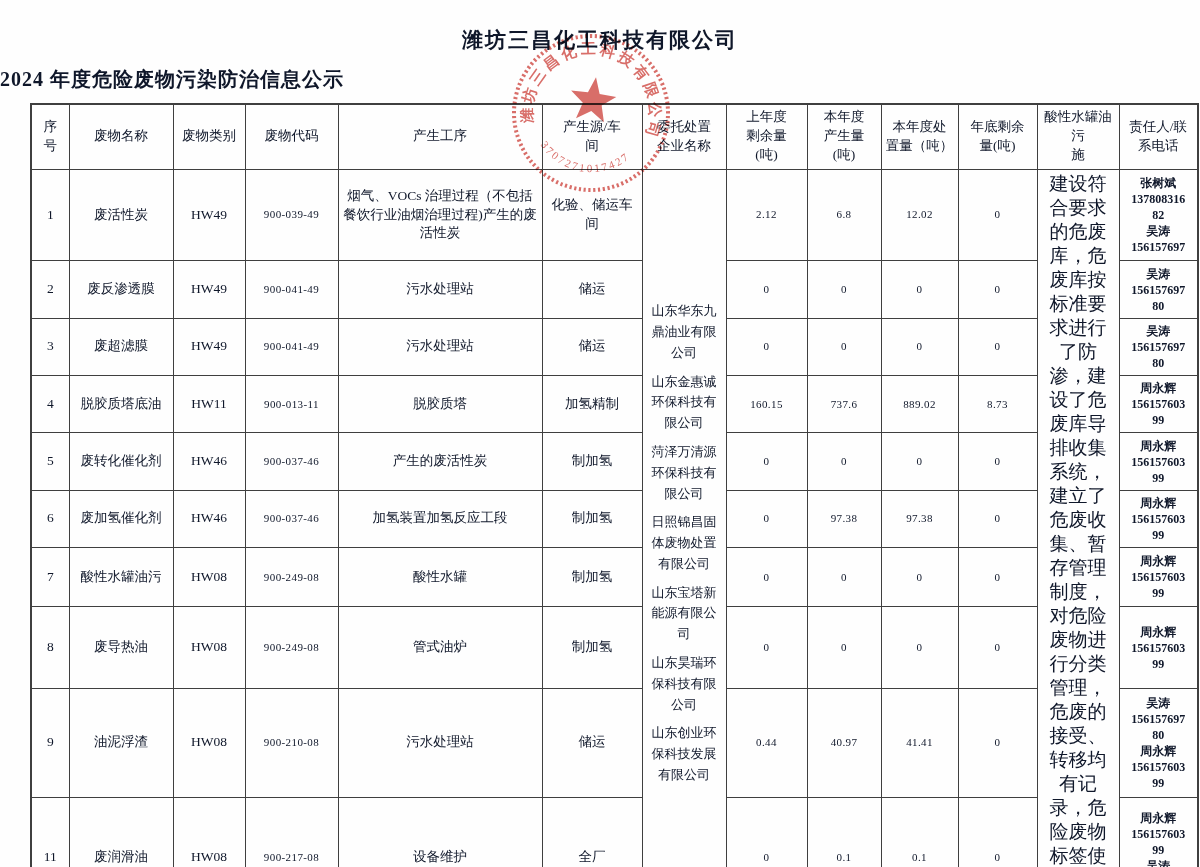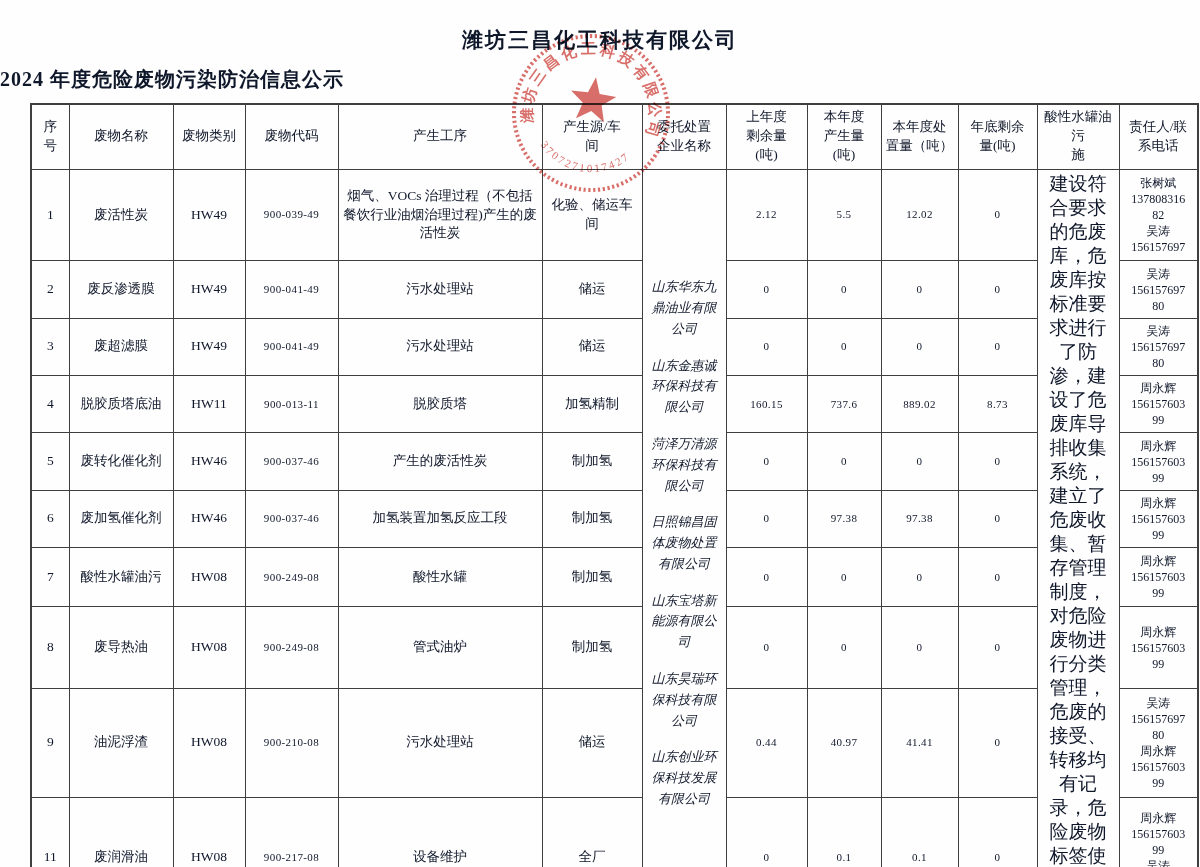--- a/index.html
+++ b/index.html
@@ -21,23 +21,23 @@
     font-size:13.5px;line-height:1.4;
   }
   table.waste th,table.waste td{
     border:1px solid #3f3f3f;padding:2px 3px;text-align:center;vertical-align:middle;
     overflow:hidden;word-break:break-all;
   }
   table.waste{border:2px solid #3f3f3f;}
   table.waste th{font-weight:400;white-space:pre-line;}
   td.code,td.amount{letter-spacing:.4px;font-size:11px;}
   td.company-cell{font-size:13px;line-height:1.6;padding:2px 4px;}
-  td.company-cell .co{margin:16px auto;font-style:italic;}
+  td.company-cell .co{margin:8px auto;}
   td.measures-cell{font-size:19px;line-height:24px;padding:2px 5px;}
-  td.contact-cell{font-size:12px;line-height:16px;padding:0 2px;}
+  td.contact-cell{font-size:12px;line-height:16px;padding:0 2px;font-weight:bold;}
   td.contact-cell .ln{white-space:nowrap;}
   td.process-cell{padding:2px 4px;}
   .seal{
     position:absolute;left:500px;top:22px;width:182px;height:182px;
     opacity:.78;mix-blend-mode:multiply;pointer-events:none;
   }
   .seal text{font-family:"Liberation Serif",serif;}
 </style>
 </head>
 <body>
@@ -102,21 +102,21 @@
           <td class="company-cell" rowspan="10">
             <div class="co">山东华东九鼎油业有限公司</div>
             <div class="co">山东金惠诚环保科技有限公司</div>
             <div class="co">菏泽万清源环保科技有限公司</div>
             <div class="co">日照锦昌固体废物处置有限公司</div>
             <div class="co">山东宝塔新能源有限公司</div>
             <div class="co">山东昊瑞环保科技有限公司</div>
             <div class="co">山东创业环保科技发展有限公司</div>
           </td>
           <td class="amount">2.12</td>
-          <td class="amount">5.5</td>
+          <td class="amount">6.8</td>
           <td class="amount">12.02</td>
           <td class="amount">0</td>
           <td class="measures-cell" rowspan="10">建设符合要求的危废库，危废库按标准要求进行了防渗，建设了危废库导排收集系统，建立了危废收集、暂存管理制度，对危险废物进行分类管理，危废的接受、转移均有记录，危险废物标签使用适当。</td>
           <td class="contact-cell">
             <div class="ln">张树斌</div>
             <div class="ln">137808316</div>
             <div class="ln">82</div>
             <div class="ln">吴涛</div>
             <div class="ln">156157697</div>
           </td>

